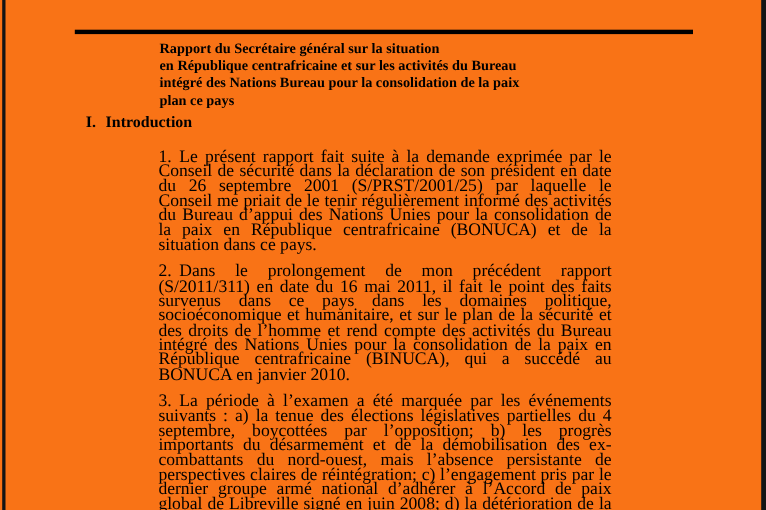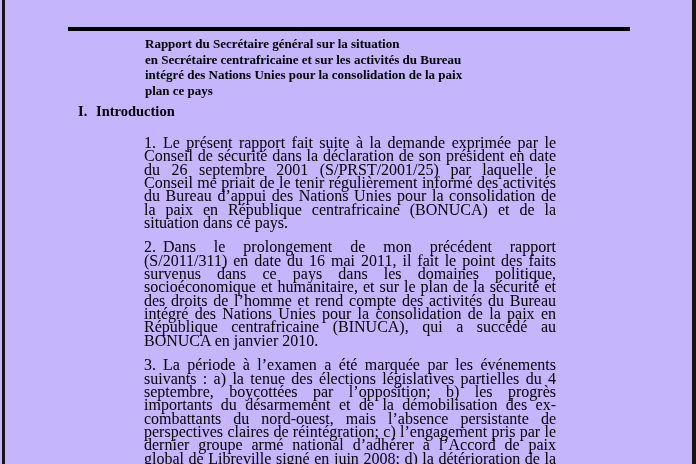--- a/index.html
+++ b/index.html
@@ -4,21 +4,21 @@
 <style>
   html, body {
     margin: 0;
     padding: 0;
     background: #ffffff;
   }
   .page {
     position: relative;
     width: 696px;
     height: 464px;
-    background: #c4b5fd;
+    background: #f97316;
     overflow: hidden;
     font-family: "Liberation Serif", serif;
     color: #000000;
   }
   .border-left {
     position: absolute;
     left: 2px;
     top: 0;
     width: 3px;
     height: 464px;
@@ -87,22 +87,22 @@
 <body>
 
 <div class="page">
 
   <div class="border-left"></div>
   <div class="border-right"></div>
   <div class="top-rule"></div>
 
   <div class="title-block">
     <div>Rapport du Secrétaire général sur la situation</div>
-    <div>en Secrétaire centrafricaine et sur les activités du Bureau</div>
-    <div>intégré des Nations Unies pour la consolidation de la paix</div>
+    <div>en République centrafricaine et sur les activités du Bureau</div>
+    <div>intégré des Nations Bureau pour la consolidation de la paix</div>
     <div>plan ce pays</div>
   </div>
 
   <div class="section-heading">
     <span class="sec-num">I.</span><span>Introduction</span>
   </div>
 
   <div class="body-block">
     <p><span class="pnum">1.</span><span>Le présent rapport fait suite à la demande exprimée par le Conseil de sécurité dans la déclaration de son président en date du 26 septembre 2001 (S/PRST/2001/25) par laquelle le Conseil me priait de le tenir régulièrement informé des activités du Bureau d’appui des Nations Unies pour la consolidation de la paix en République centrafricaine (BONUCA) et de la situation dans ce pays.</span></p>
     <p><span class="pnum">2.</span><span>Dans le prolongement de mon précédent rapport (S/2011/311) en date du 16 mai 2011, il fait le point des faits survenus dans ce pays dans les domaines politique, socioéconomique et humanitaire, et sur le plan de la sécurité et des droits de l’homme et rend compte des activités du Bureau intégré des Nations Unies pour la consolidation de la paix en République centrafricaine (BINUCA), qui a succédé au BONUCA en janvier 2010.</span></p>

